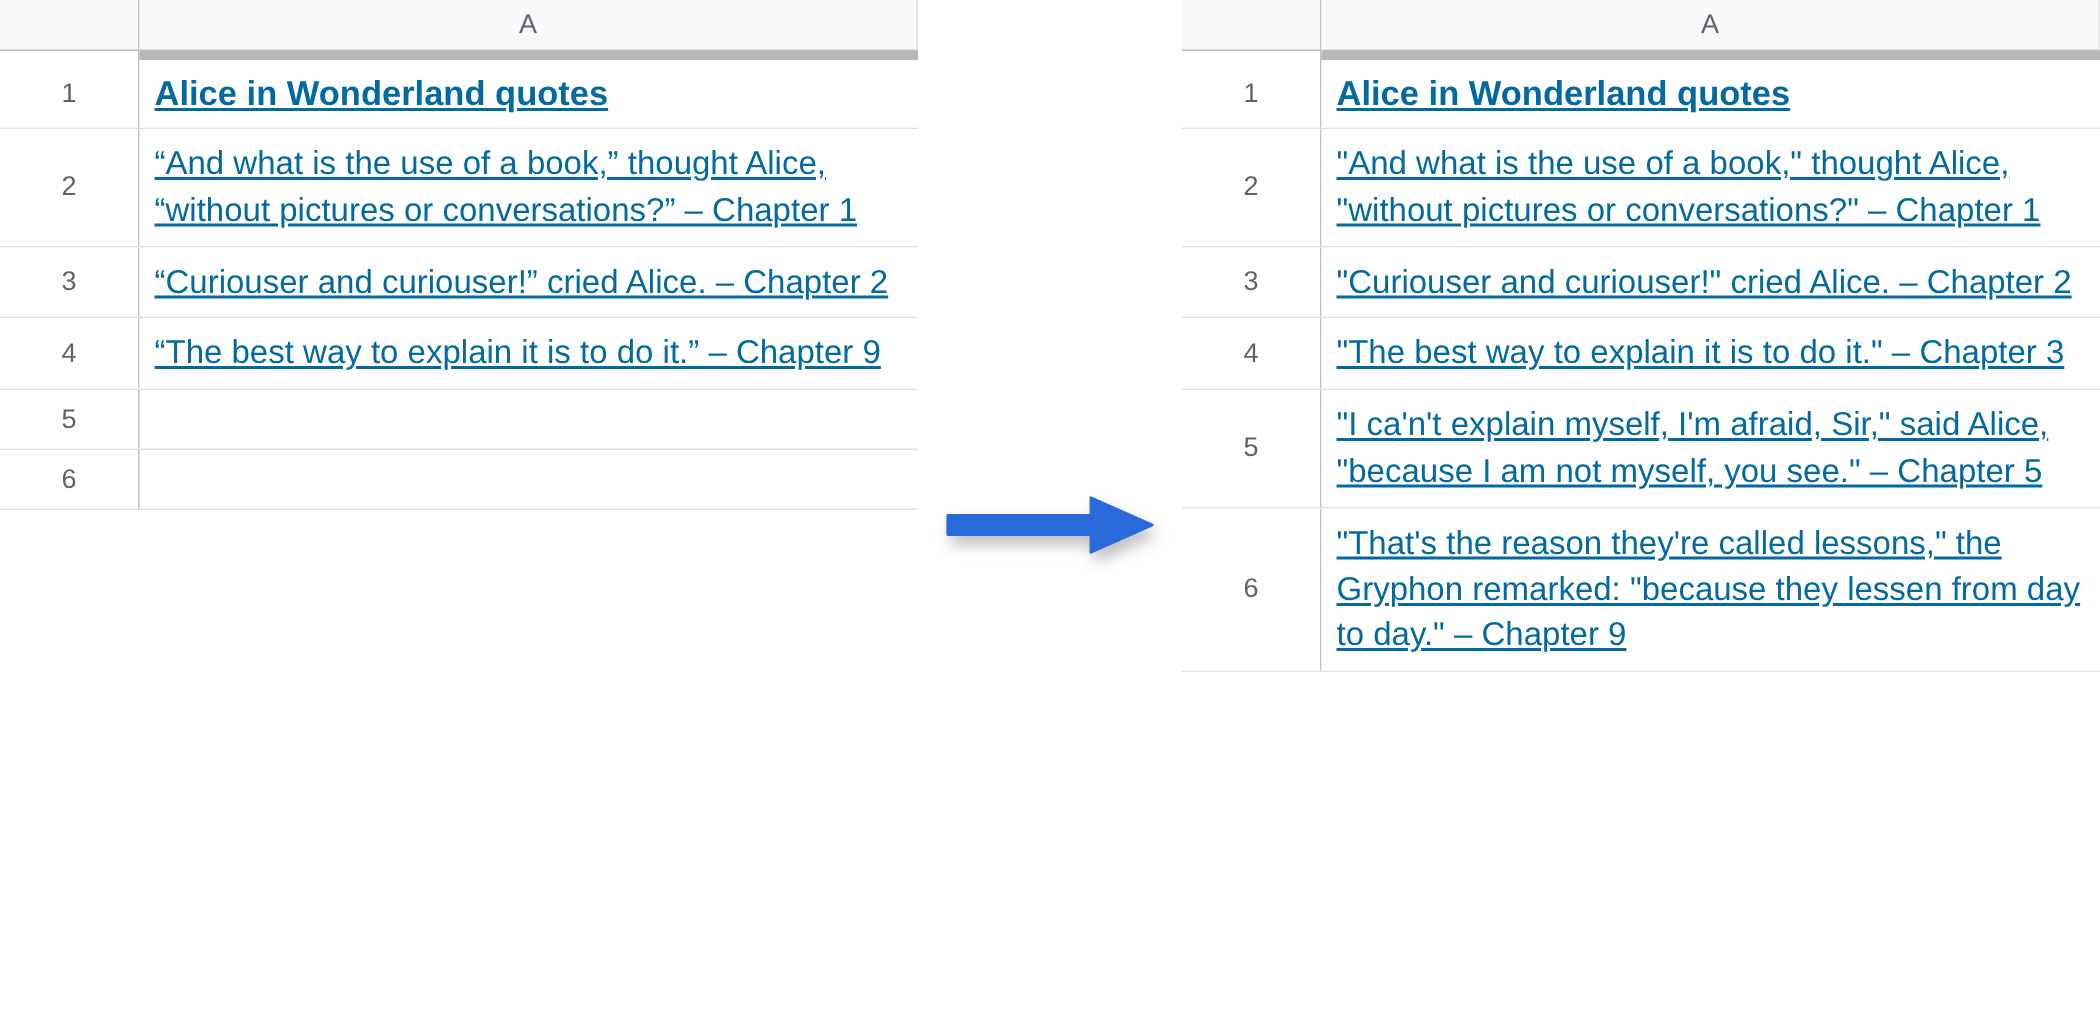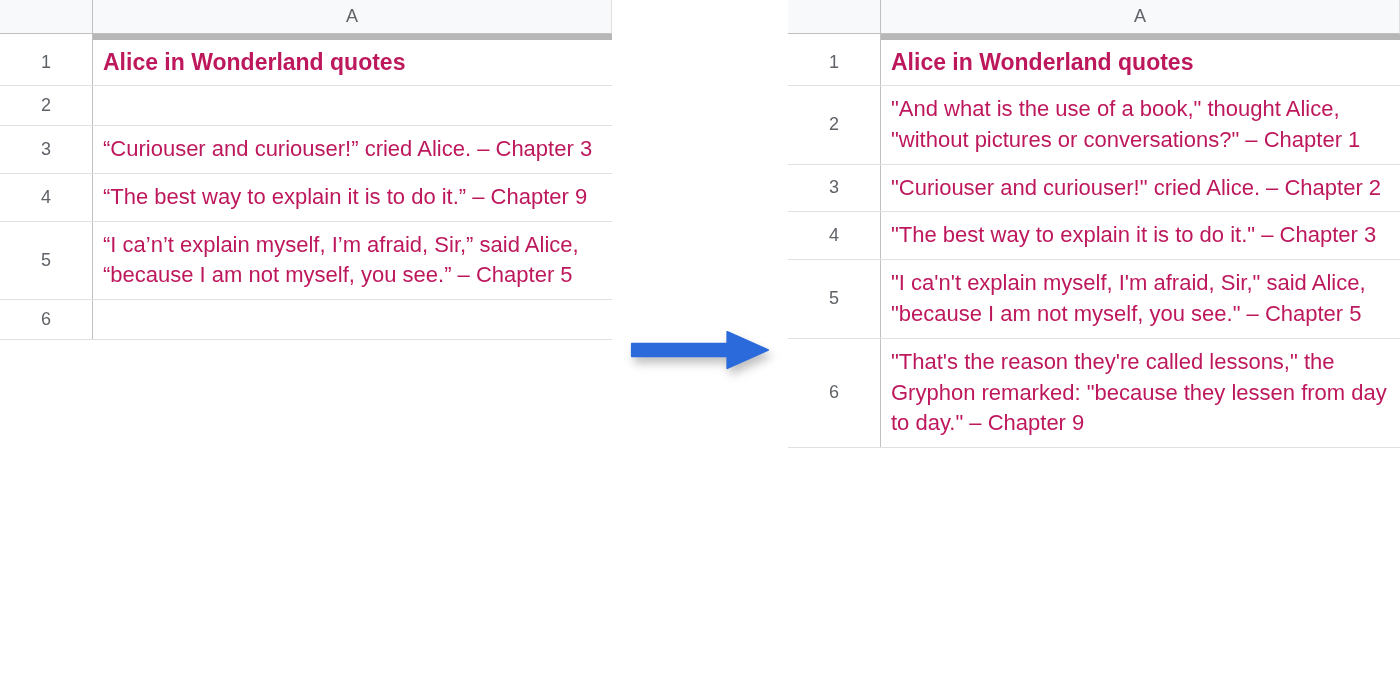--- a/index.html
+++ b/index.html
@@ -81,25 +81,26 @@
       align-items: center;
       justify-content: center;
       font-size: 18px;
       color: #5f6368;
       background: #ffffff;
     }
     .cell {
       flex: 1;
       padding: 8px 10px;
       font-size: 22px;
-      color: #be185d;
+      color: #0369a1;
       line-height: 1.4;
       background: #ffffff;
       display: flex;
       align-items: center;
+      text-decoration: underline;
     }
     .cell-bold {
       font-weight: bold;
       font-size: 23px;
     }
     .arrow-container {
       display: flex;
       align-items: center;
       justify-content: center;
       width: 176px;
@@ -130,35 +131,35 @@
       <div class="underline-col"></div>
     </div>
 
     <div class="data-row row-1">
       <div class="row-num">1</div>
       <div class="cell cell-bold">Alice in Wonderland quotes</div>
     </div>
 
     <div class="data-row">
       <div class="row-num">2</div>
+      <div class="cell">“And what is the use of a book,” thought Alice, “without pictures or conversations?” – Chapter 1</div>
     </div>
 
     <div class="data-row">
       <div class="row-num">3</div>
-      <div class="cell">“Curiouser and curiouser!” cried Alice. – Chapter 3</div>
+      <div class="cell">“Curiouser and curiouser!” cried Alice. – Chapter 2</div>
     </div>
 
     <div class="data-row">
       <div class="row-num">4</div>
       <div class="cell">“The best way to explain it is to do it.” – Chapter 9</div>
     </div>
 
     <div class="data-row">
       <div class="row-num">5</div>
-      <div class="cell">“I ca’n’t explain myself, I’m afraid, Sir,” said Alice, “because I am not myself, you see.” – Chapter 5</div>
     </div>
 
     <div class="data-row">
       <div class="row-num">6</div>
     </div>
   </div>
 
   <div class="arrow-container">
     <svg class="arrow" viewBox="0 0 160 44">
       <path d="M 5 15 L 110 15 L 110 2 L 155 22 L 110 42 L 110 29 L 5 29 Z" fill="#2b6adb" stroke="#2b6adb" stroke-linejoin="round" stroke-width="2"></path>

